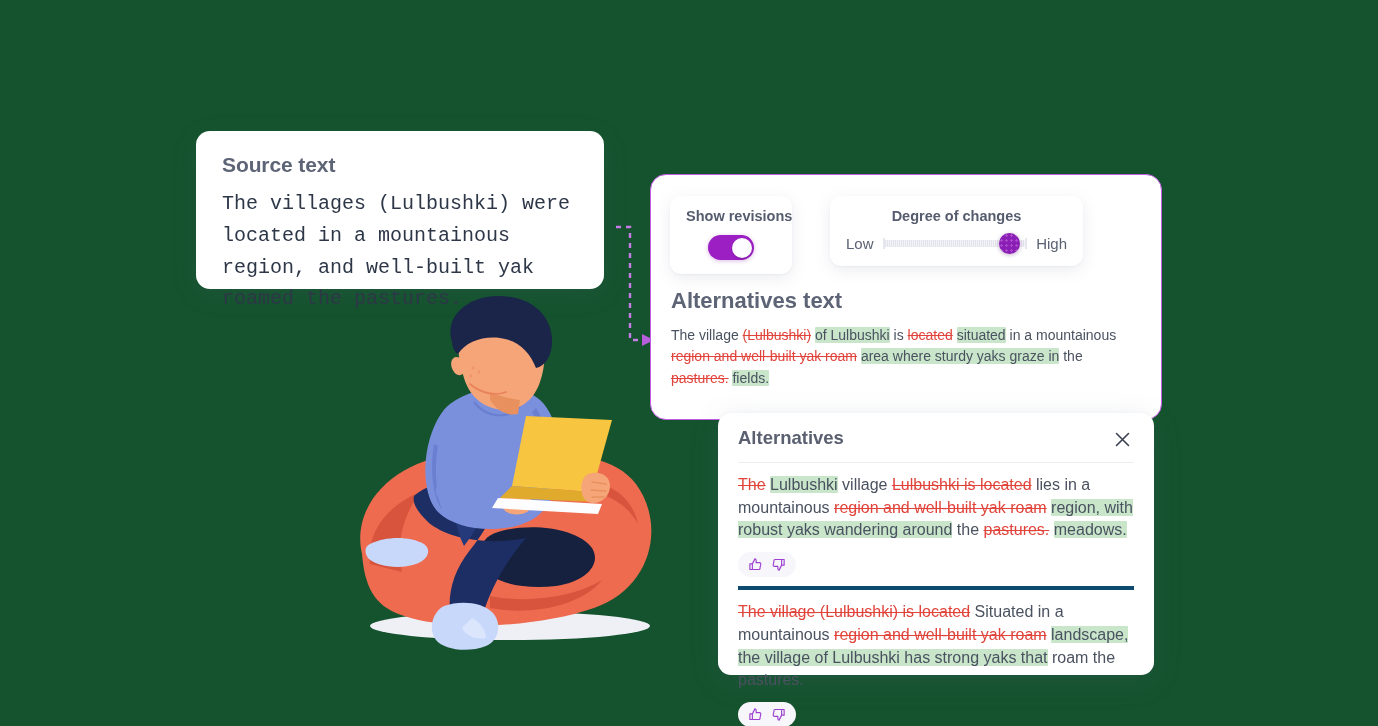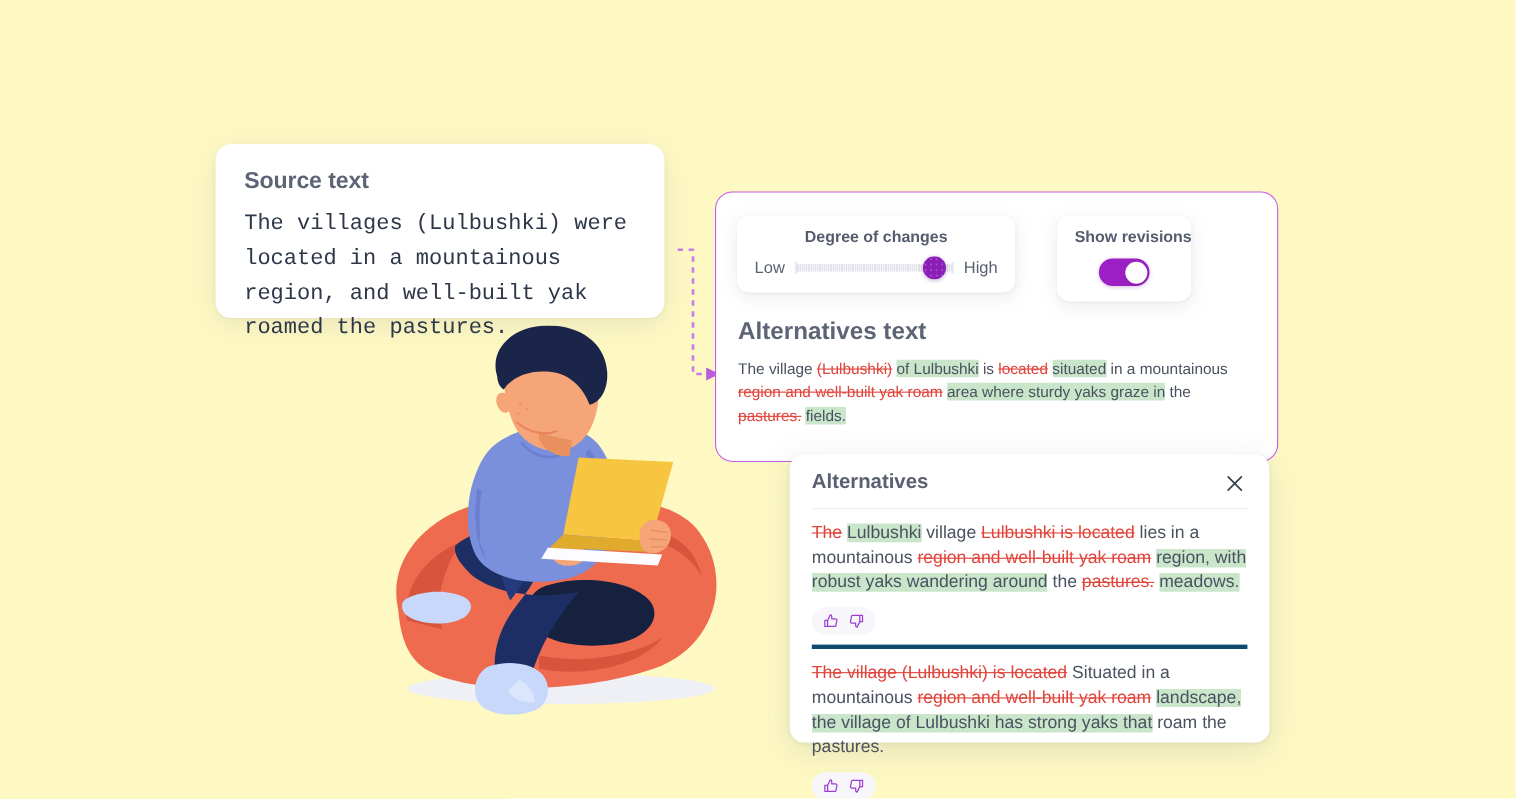--- a/index.html
+++ b/index.html
@@ -9,21 +9,21 @@
     height: 726px;
     background: #ffffff;
     font-family: "Liberation Sans", sans-serif;
     overflow: hidden;
   }
 
   #stage {
     position: relative;
     width: 1378px;
     height: 726px;
-    background: #fef9c3;
+    background: #14532d;
   }
 
   
   .source-card {
     position: absolute;
     left: 196px;
     top: 131px;
     width: 408px;
     height: 158px;
     background: #ffffff;
@@ -267,35 +267,35 @@
     <svg width="52" height="140" viewBox="0 0 52 140">
       <path d="M8 5 H22 V118 H36" fill="none" stroke="#c77ce8" stroke-width="2.4" stroke-dasharray="5 5"></path>
       <path d="M34 112 L46 118 L34 124 Z" fill="#b85ddb"></path>
     </svg>
   </div>
 
   <div class="main-card">
 
     <div class="controls-row">
 
+      <div class="ctl-card ctl-show">
+        <div class="ctl-title">Show revisions</div>
+        <div class="toggle">
+          <div class="toggle-knob"></div>
+        </div>
+      </div>
+
       <div class="ctl-card ctl-degree">
         <div class="ctl-title">Degree of changes</div>
         <div class="slider-row">
           <span class="slider-end">Low</span>
           <div class="slider-track">
             <div class="slider-thumb" id="slider-thumb" style="left: 88%;"></div>
           </div>
           <span class="slider-end">High</span>
-        </div>
-      </div>
-
-      <div class="ctl-card ctl-show">
-        <div class="ctl-title">Show revisions</div>
-        <div class="toggle">
-          <div class="toggle-knob"></div>
         </div>
       </div>
 
     </div>
 
     <div class="para-title">Alternatives text</div>
 
     <div class="para-body" id="para-body">The village <span class="del">(Lulbushki)</span> <span class="ins">of Lulbushki</span> is <span class="del">located</span> <span class="ins">situated</span> in a mountainous <span class="del">region and well-built yak roam</span> <span class="ins">area where sturdy yaks graze in</span> the <span class="del">pastures.</span> <span class="ins">fields.</span></div>
   </div>
 

